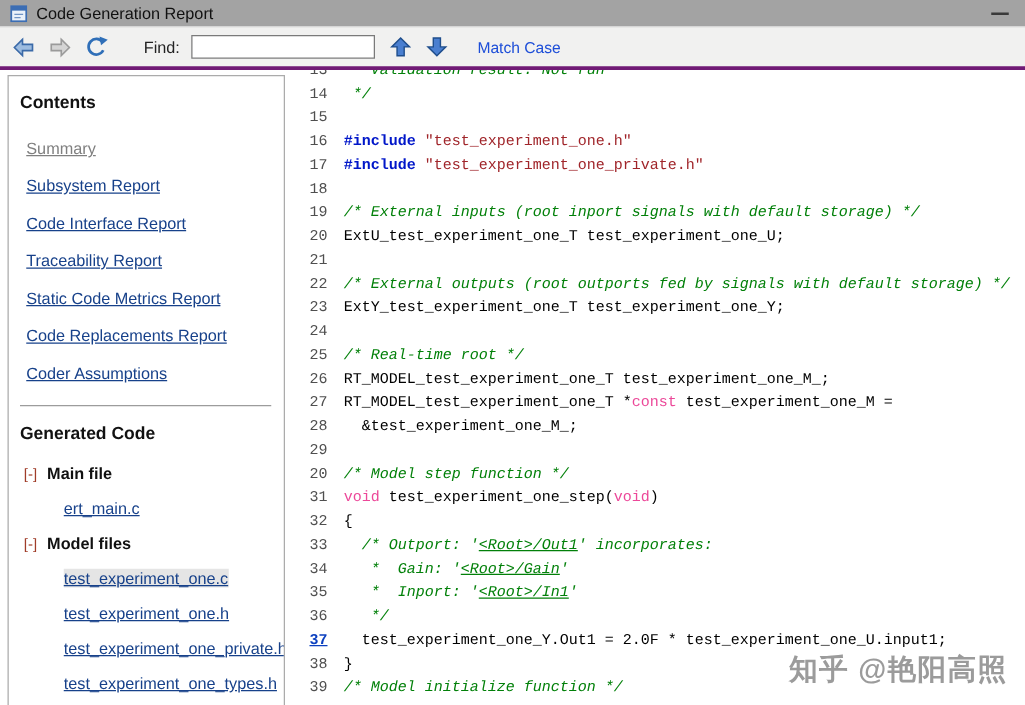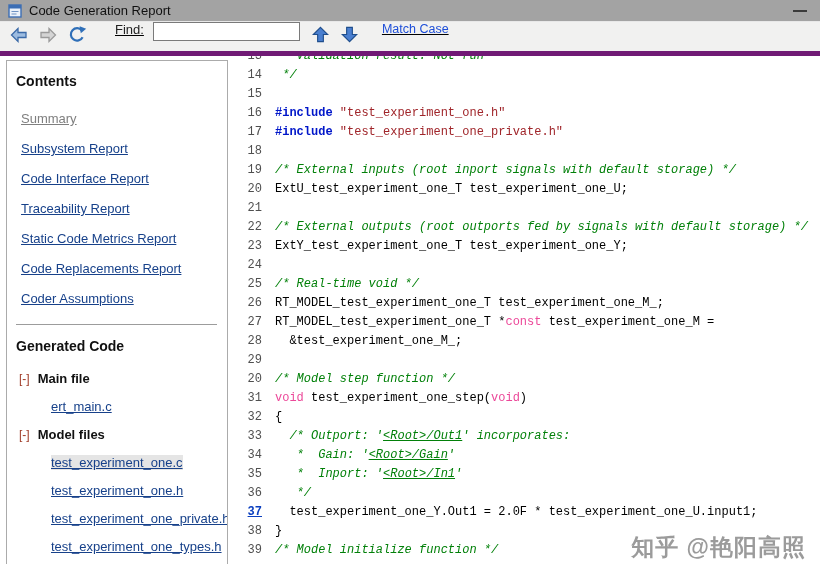--- a/index.html
+++ b/index.html
@@ -9,22 +9,22 @@
     font-family:"Liberation Sans", sans-serif; position:relative;
   }
   
   .titlebar { height:22px; background:#a3a3a3; display:flex; align-items:center;
     padding:0 8px 0 8px; border-bottom:1px solid #e8e8e8; }
   .title { font-size:13px; color:#111; margin-left:7px; }
   .min-btn { margin-left:auto; margin-right:4px; width:16px; height:16px;
     display:flex; align-items:center; justify-content:center; cursor:pointer; }
   .min-glyph { width:14px; height:2px; background:#3a3a3a; }
   
-  .toolbar { height:34px; background:#f1f1f0; border-bottom:5px solid #701a75;
-    display:flex; padding:0 6px;text-decoration:underline; }
+  .toolbar { height:34px; background:#f1f1f0; border-bottom:3px solid #701a75;
+    display:flex; align-items:center; padding:0 6px; }
   .tb-btn { width:26px; height:26px; display:flex; align-items:center;
     justify-content:center; margin-right:3px; cursor:pointer; }
   .find-label { margin-left:22px; margin-right:9px; font-size:13px; color:#222; }
   .find-input { width:147px; height:19px; border:1px solid #7a7a7a; background:#fff;
     font-size:12px; padding:0 3px; font-family:"Liberation Sans", sans-serif; }
   .nav-arrow-btn { width:24px; height:24px; display:flex; align-items:center;
     justify-content:center; cursor:pointer; }
   .nav-up { margin-left:9px; }
   .nav-down { margin-left:5px; }
   .match-case { margin-left:20px; font-size:12.5px; color:#1d4ed8; cursor:pointer; }
@@ -54,21 +54,21 @@
   .lineno { width:25px; text-align:right; margin-right:13px; color:#4f4f4f;
     flex:none; font-size:12px; }
   .lineno.link { color:#0b3fbf; text-decoration:underline; font-weight:bold; cursor:pointer; }
   .t-comment { color:#028009; font-style:italic; }
   .t-link { color:#028009; font-style:italic; text-decoration:underline; cursor:pointer; }
   .t-preproc { color:#0016c9; font-weight:bold; }
   .t-string  { color:#a0252a; }
   .t-keyword { color:#ec4899; font-weight:normal; }
   .t-plain   { color:#000; }
   
-  .watermark { position:absolute; right:14px; bottom:0; font-size:23px;
+  .watermark { position:absolute; right:14px; bottom:12px; font-size:23px;
     font-weight:bold; color:#8a8a8a; opacity:.85; letter-spacing:1px;
     font-family:"Liberation Sans", sans-serif; pointer-events:none; }
 </style>
 </head>
 <body>
 
 <div class="titlebar">
   <span style="display:flex;">
     <svg width="14" height="14" viewBox="0 0 14 14">
       <rect x="1" y="1" width="12" height="12" fill="#eaf1fa" stroke="#3c6eb4" stroke-width="1.4"></rect>
@@ -150,21 +150,21 @@
         <div class="code-row"><span class="lineno">15</span><span></span></div>
         <div class="code-row"><span class="lineno">16</span><span><span class="t-preproc">#include </span><span class="t-string">"test_experiment_one.h"</span></span></div>
         <div class="code-row"><span class="lineno">17</span><span><span class="t-preproc">#include </span><span class="t-string">"test_experiment_one_private.h"</span></span></div>
         <div class="code-row"><span class="lineno">18</span><span></span></div>
         <div class="code-row"><span class="lineno">19</span><span><span class="t-comment">/* External inputs (root inport signals with default storage) */</span></span></div>
         <div class="code-row"><span class="lineno">20</span><span><span class="t-plain">ExtU_test_experiment_one_T test_experiment_one_U;</span></span></div>
         <div class="code-row"><span class="lineno">21</span><span></span></div>
         <div class="code-row"><span class="lineno">22</span><span><span class="t-comment">/* External outputs (root outports fed by signals with default storage) */</span></span></div>
         <div class="code-row"><span class="lineno">23</span><span><span class="t-plain">ExtY_test_experiment_one_T test_experiment_one_Y;</span></span></div>
         <div class="code-row"><span class="lineno">24</span><span></span></div>
-        <div class="code-row"><span class="lineno">25</span><span><span class="t-comment">/* Real-time void */</span></span></div>
+        <div class="code-row"><span class="lineno">25</span><span><span class="t-comment">/* Real-time root */</span></span></div>
         <div class="code-row"><span class="lineno">26</span><span><span class="t-plain">RT_MODEL_test_experiment_one_T test_experiment_one_M_;</span></span></div>
         <div class="code-row"><span class="lineno">27</span><span><span class="t-plain">RT_MODEL_test_experiment_one_T *</span><span class="t-keyword">const</span><span class="t-plain"> test_experiment_one_M =</span></span></div>
         <div class="code-row"><span class="lineno">28</span><span><span class="t-plain">  &amp;test_experiment_one_M_;</span></span></div>
         <div class="code-row"><span class="lineno">29</span><span></span></div>
         <div class="code-row"><span class="lineno">20</span><span><span class="t-comment">/* Model step function */</span></span></div>
         <div class="code-row"><span class="lineno">31</span><span><span class="t-keyword">void</span><span class="t-plain"> test_experiment_one_step(</span><span class="t-keyword">void</span><span class="t-plain">)</span></span></div>
         <div class="code-row"><span class="lineno">32</span><span><span class="t-plain">{</span></span></div>
         <div class="code-row"><span class="lineno">33</span><span><span class="t-comment">  /* Outport: '</span><span class="t-link">&lt;Root&gt;/Out1</span><span class="t-comment">' incorporates:</span></span></div>
         <div class="code-row"><span class="lineno">34</span><span><span class="t-comment">   *  Gain: '</span><span class="t-link">&lt;Root&gt;/Gain</span><span class="t-comment">'</span></span></div>
         <div class="code-row"><span class="lineno">35</span><span><span class="t-comment">   *  Inport: '</span><span class="t-link">&lt;Root&gt;/In1</span><span class="t-comment">'</span></span></div>

